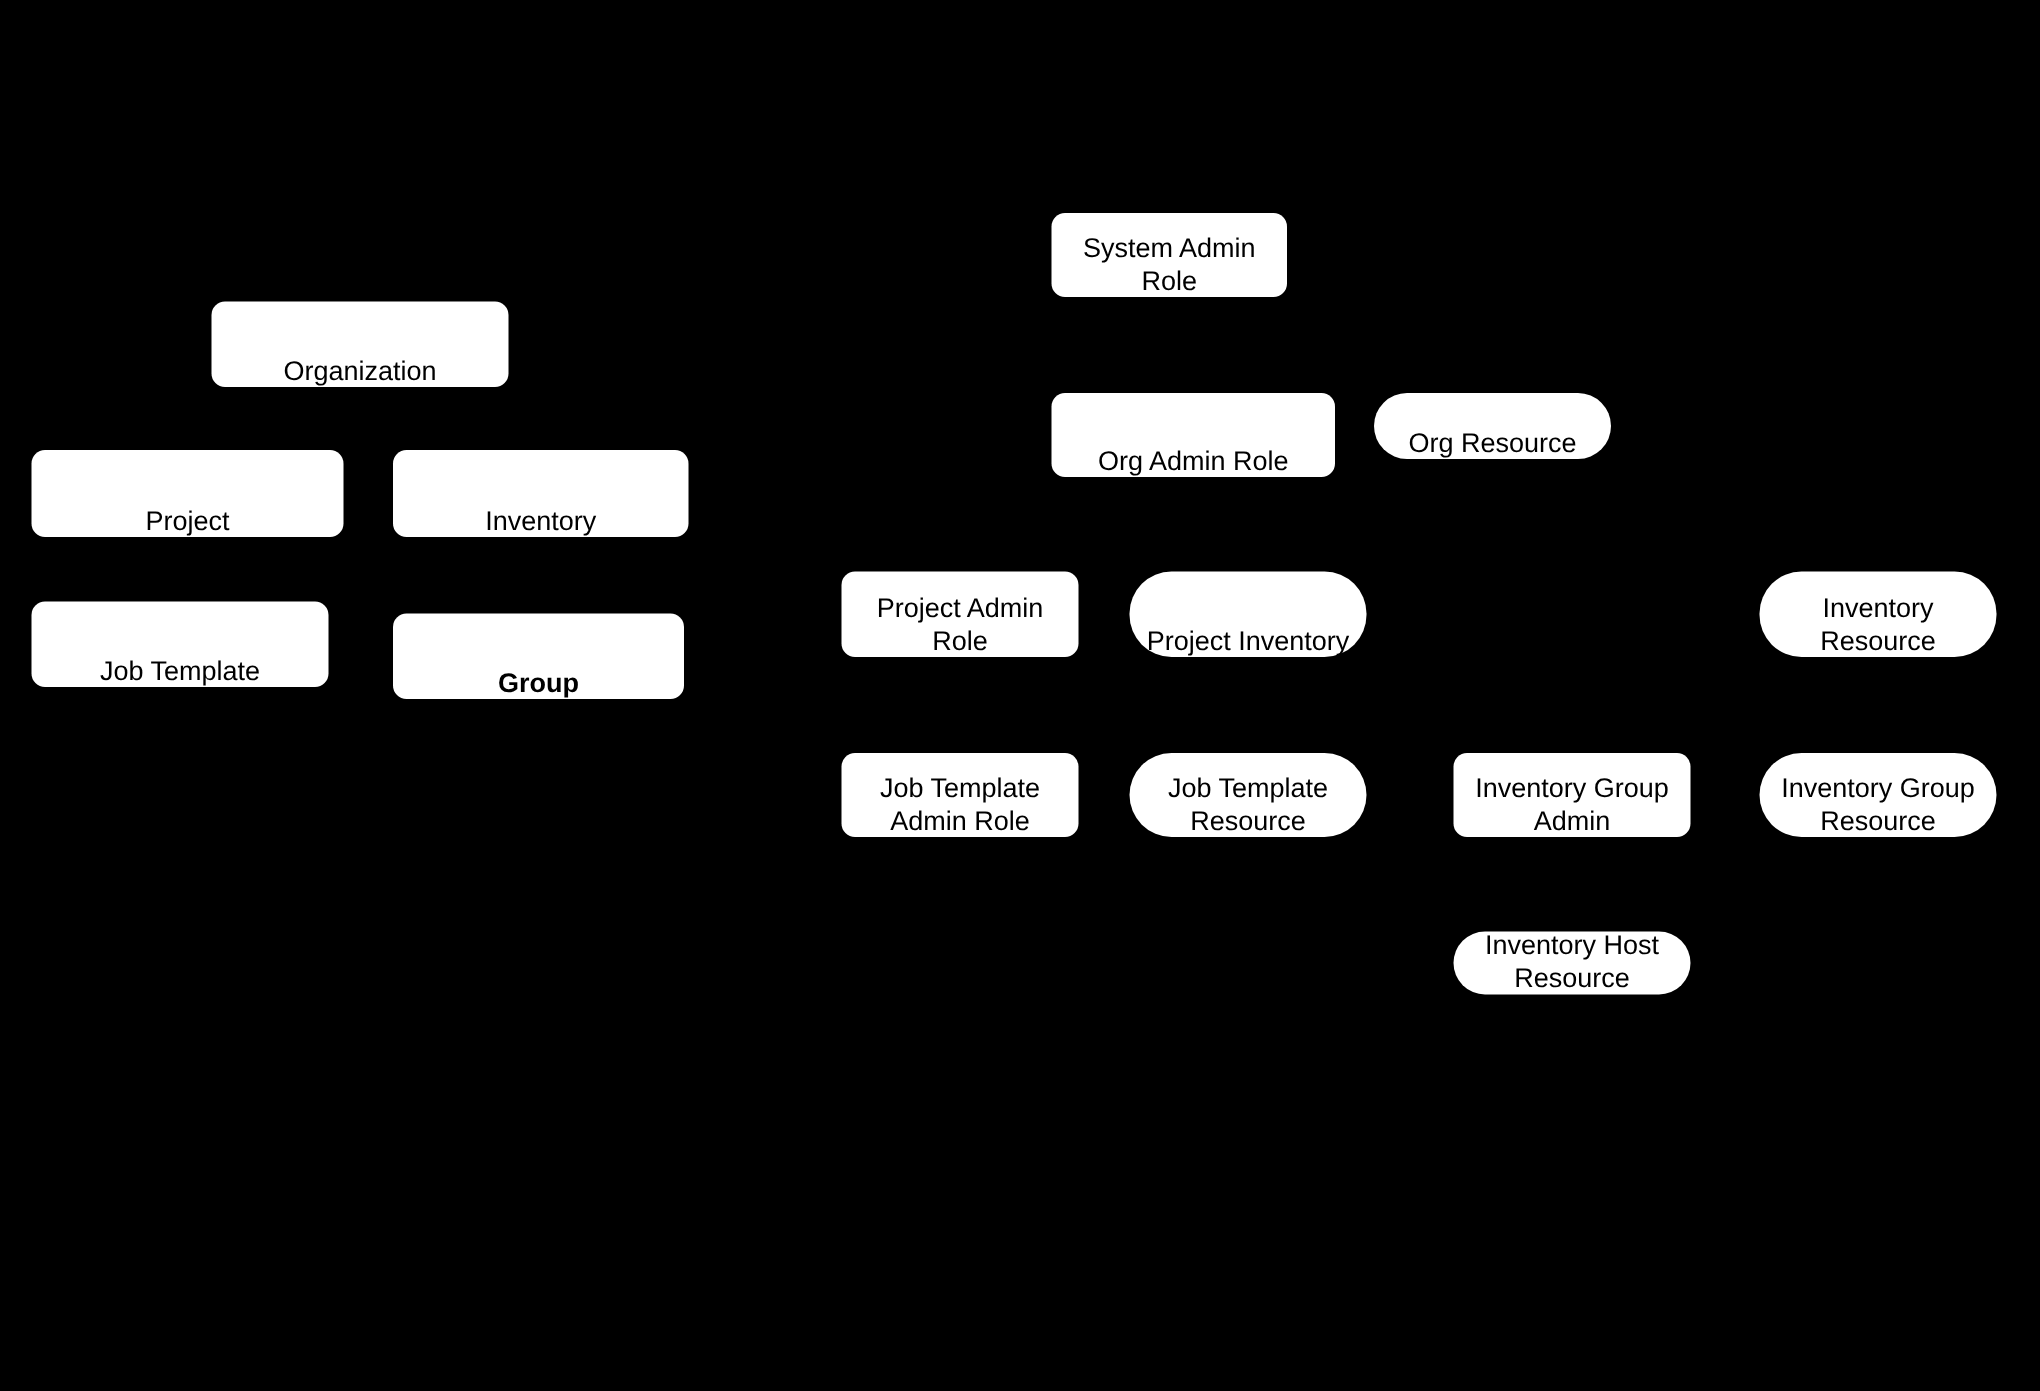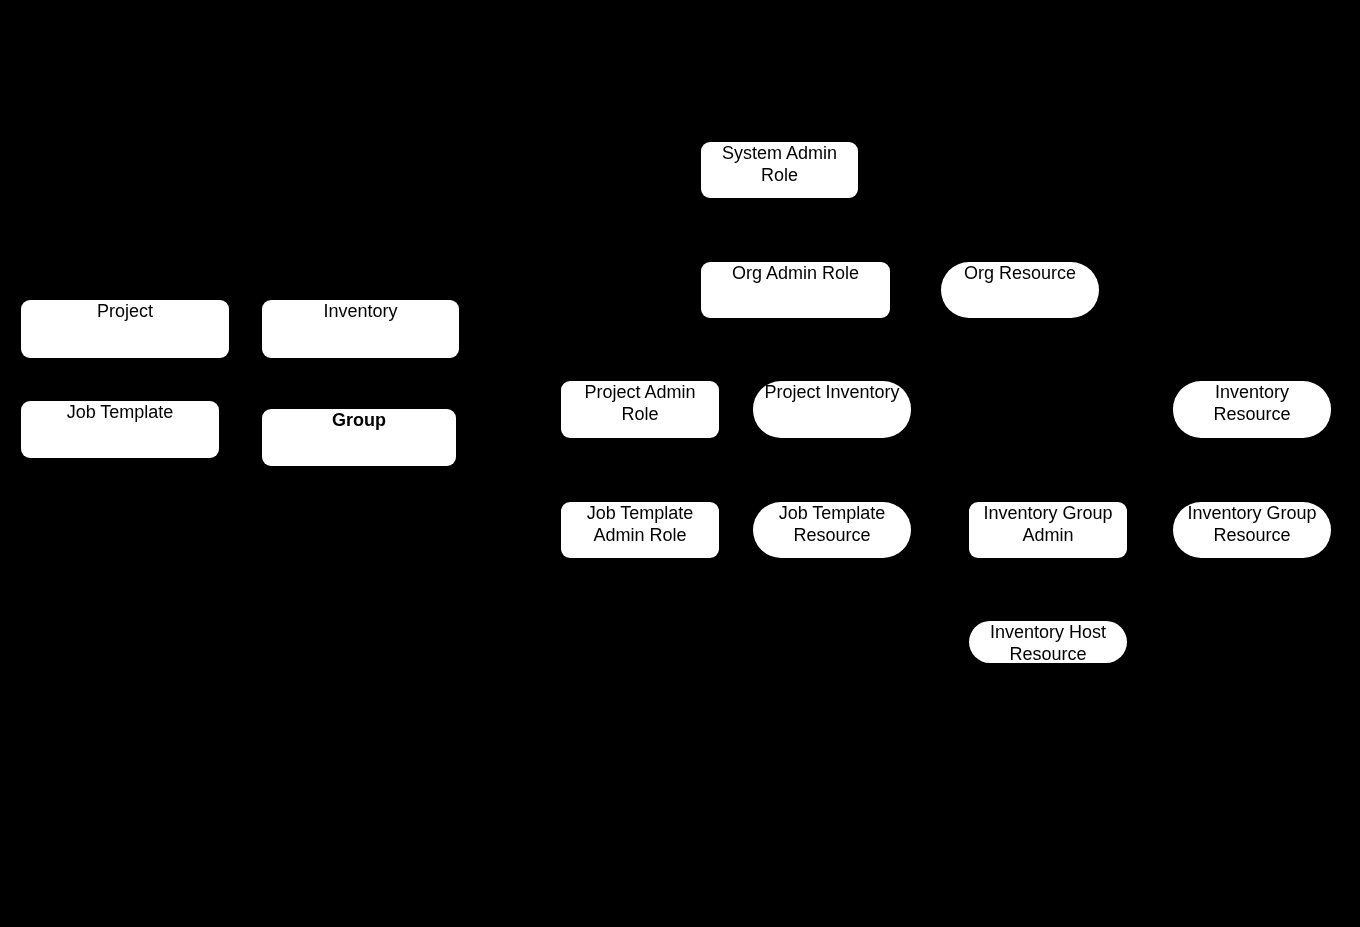--- a/index.html
+++ b/index.html
@@ -13,56 +13,59 @@
     height: 927px;
     background: #000000;
     overflow: hidden;
     font-family: "Liberation Sans", sans-serif;
   }
   .node {
     position: absolute;
     background: #ffffff;
     color: #000000;
     display: flex;
-    align-items: flex-start;
+    align-items: flex-end;
     justify-content: center;
     text-align: center;
     font-size: 18px;
     line-height: 22px;
     box-sizing: border-box;
   }
   .rect    { border-radius: 9px; }
   .stadium { border-radius: 28px; }
   .label   { white-space: pre-line; }
 
   
   .n-organization            { left: 141px; top: 201px; width: 198px; height: 57px; }
   .n-project                 { left: 21px;  top: 300px; width: 208px; height: 58px; }
   .n-inventory               { left: 262px; top: 300px; width: 197px; height: 58px; }
   .n-job-template            { left: 21px;  top: 401px; width: 198px; height: 57px; }
   .n-group                   { left: 262px; top: 409px; width: 194px; height: 57px; font-weight: bold; }
   .n-host                    { left: 262px; top: 501px; width: 197px; height: 57px; }
   .n-system-admin-role       { left: 701px; top: 142px; width: 157px; height: 56px; }
   .n-org-admin-role          { left: 701px; top: 262px; width: 189px; height: 56px; }
-  .n-org-resource            { left: 941px; top: 262px; width: 158px; height: 56px; }
+  .n-org-resource            { left: 916px; top: 262px; width: 158px; height: 44px; }
   .n-project-admin-role      { left: 561px; top: 381px; width: 158px; height: 57px; }
   .n-project-resource        { left: 753px; top: 381px; width: 158px; height: 57px; }
   .n-inventory-admin         { left: 969px; top: 381px; width: 158px; height: 57px; }
   .n-inventory-resource      { left: 1173px; top: 381px; width: 158px; height: 57px; }
   .n-job-template-admin-role { left: 561px; top: 502px; width: 158px; height: 56px; }
   .n-job-template-resource   { left: 753px; top: 502px; width: 158px; height: 56px; }
   .n-inventory-group-admin   { left: 969px; top: 502px; width: 158px; height: 56px; }
   .n-inventory-group-resource{ left: 1173px; top: 502px; width: 158px; height: 56px; }
   .n-inventory-host-resource { left: 969px; top: 621px; width: 158px; height: 42px; }
 </style>
 </head>
 <body>
 
 <div id="canvas">
 
+  <div class="node rect n-organization">
+    <span class="label">Organization</span>
+  </div>
   <div class="node rect n-project">
     <span class="label">Project</span>
   </div>
   <div class="node rect n-inventory">
     <span class="label">Inventory</span>
   </div>
   <div class="node rect n-job-template">
     <span class="label">Job Template</span>
   </div>
   <div class="node rect n-group">

